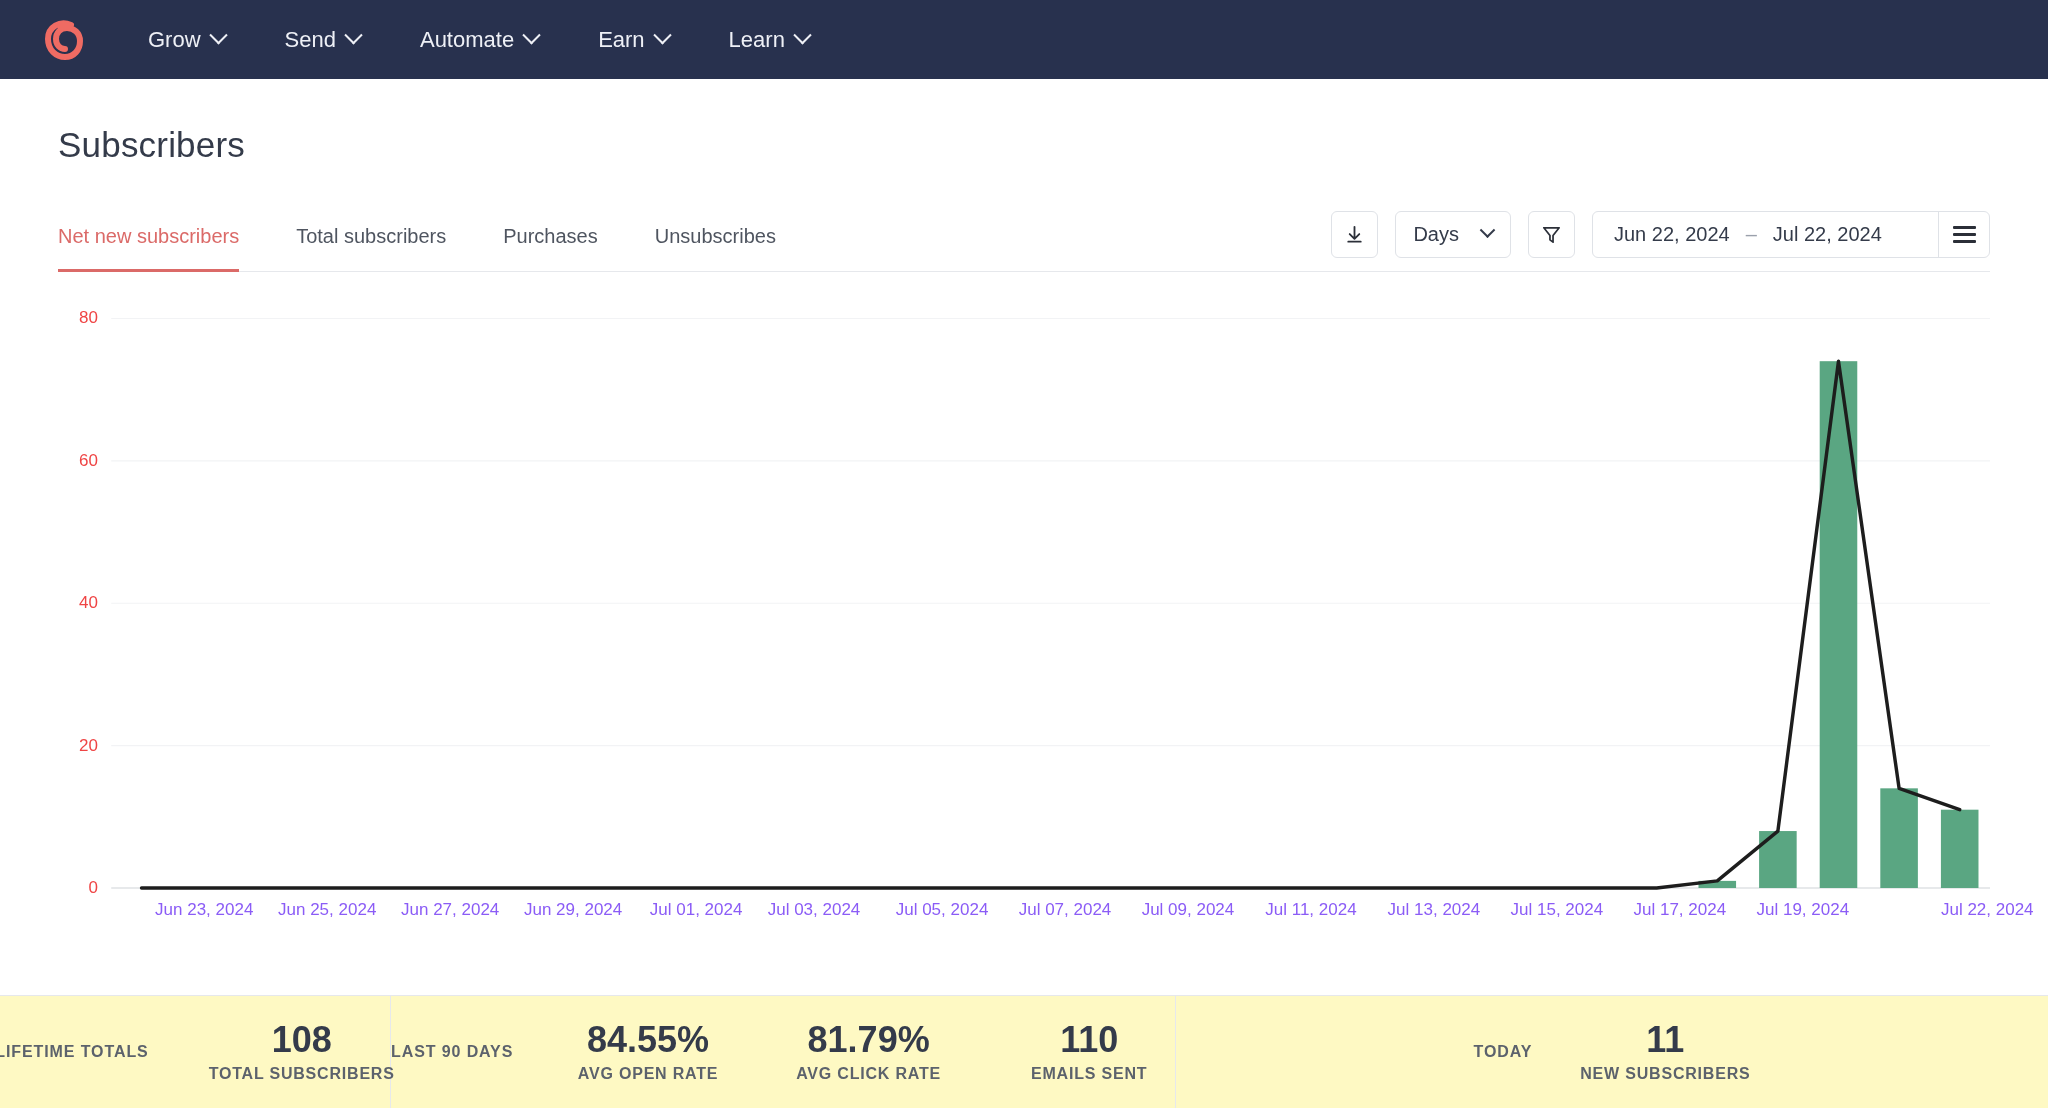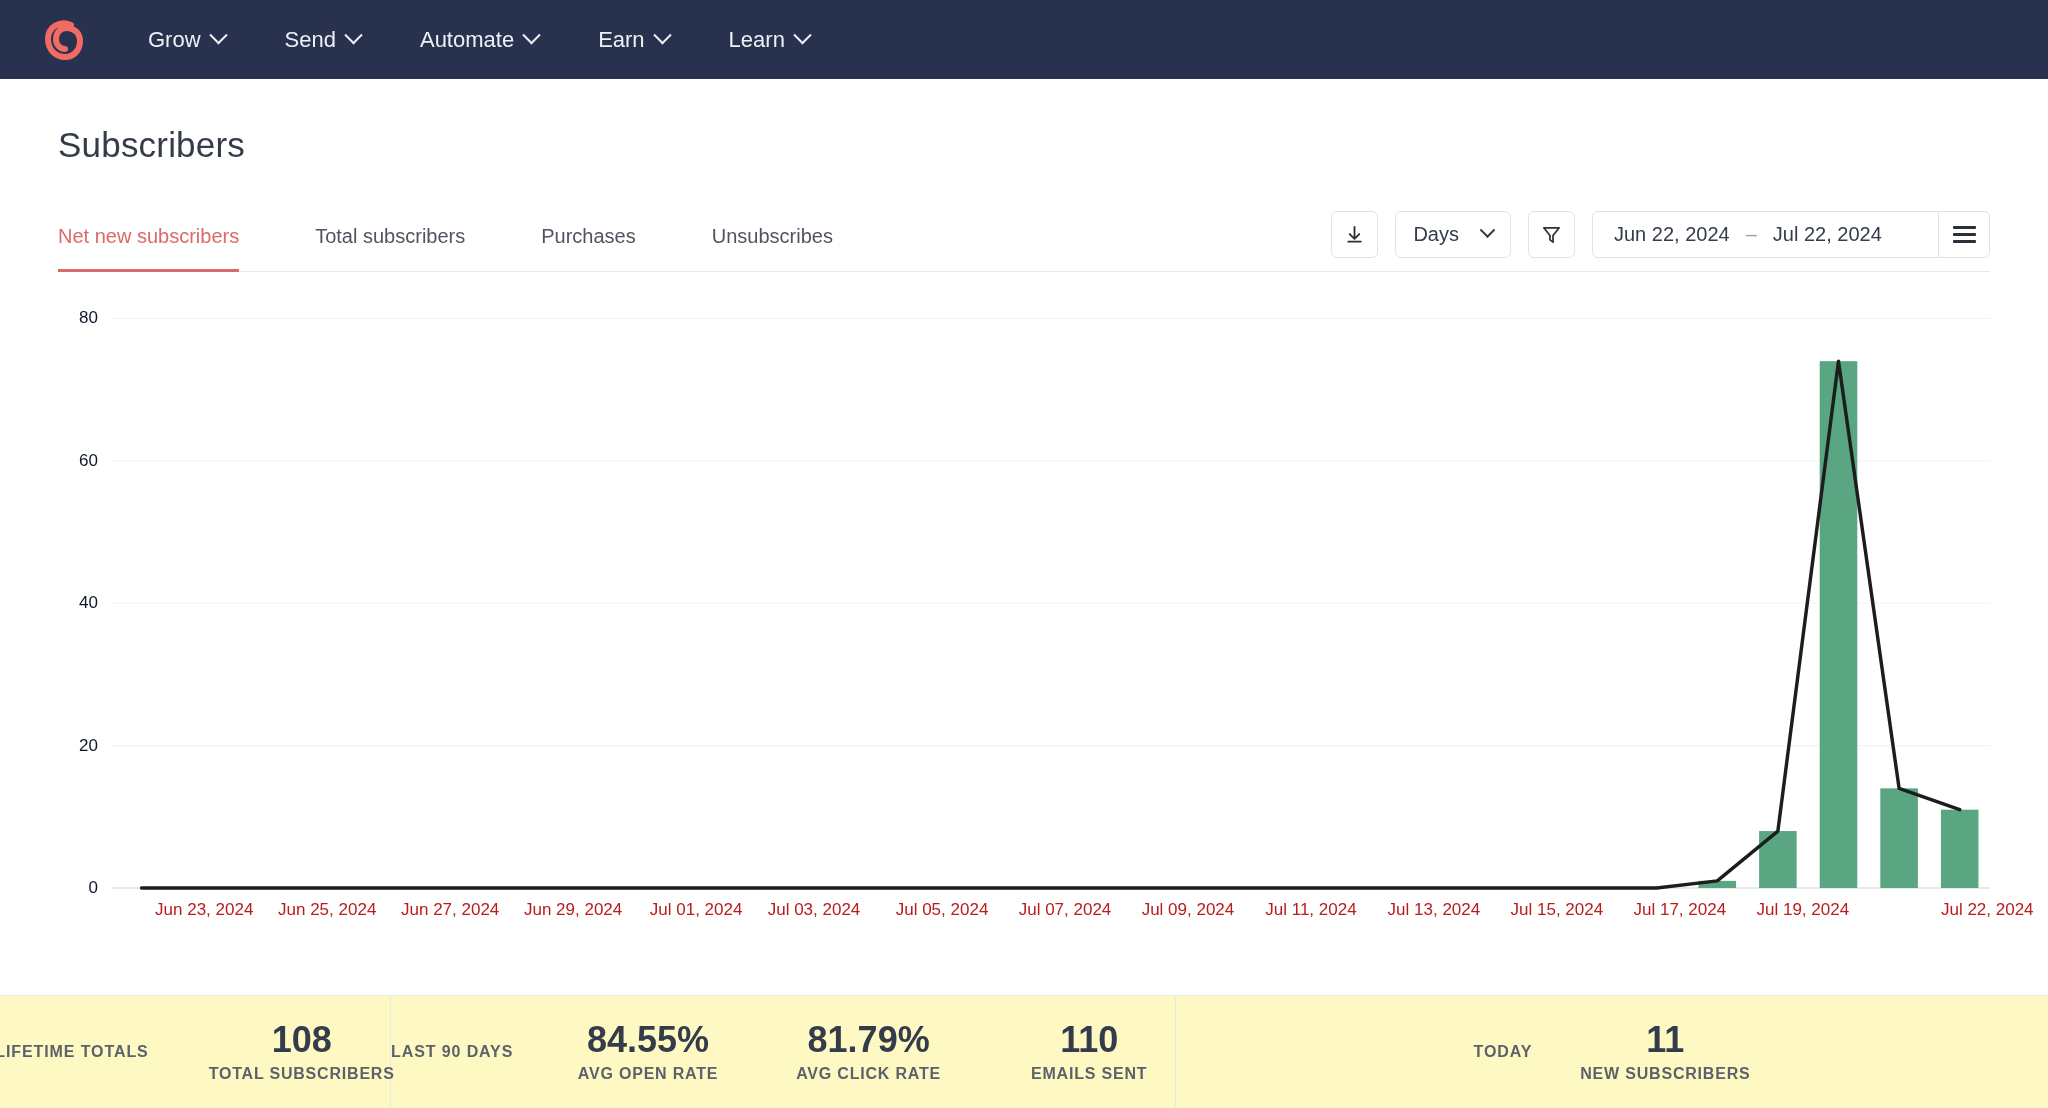--- a/index.html
+++ b/index.html
@@ -76,21 +76,21 @@
   }
 
   
   .tabs-row {
     display: flex; align-items: flex-end;
     margin-top: 46px;
     border-bottom: 1px solid #e6e8ec;
     position: relative;
     min-height: 58px;
   }
-  .tabs { display: flex; align-items: flex-end; gap: 19px; }
+  .tabs { display: flex; align-items: flex-end; }
   .tab {
     font-size: 20px; color: #4f5560;
     padding: 0 0 21px 0; margin-right: 57px;
     cursor: pointer; white-space: nowrap;
     border-bottom: 3px solid transparent;
     margin-bottom: -1px;
   }
   .tab.active { color: #db6a68; border-bottom-color: #db6a68; }
 
   .toolbar {
@@ -123,27 +123,27 @@
   .hamburger { width: 23px; }
   .hamburger span {
     display:block; height: 3px; background:#2b2f38; margin: 4px 0; border-radius: 1px;
   }
 
   
   .chart-wrap { position: relative; height: 620px; margin-top: 8px; }
   .chart-svg { display: block; width: 100%; height: 100%; }
   .ylabel {
     position: absolute; right: 0; transform: translateY(-50%);
-    font-size: 17px; color: #0f172a;
+    font-size: 17px; color: #ef4444;
   }
   .yaxis { position: absolute; left: 0px; top: 0; width: 54px; height: 100%; }
   .xlabels { position: relative; height: 40px; }
   .xlabel {
     position: absolute; transform: translateX(-50%);
-    font-size: 17px; color: #b91c1c; white-space: nowrap; top: 0;
+    font-size: 17px; color: #8b5cf6; white-space: nowrap; top: 0;
   }
 
   
   .stats {
     position: absolute; left: 0; right: 0; bottom: 0; height: 113px;
     border-top: 1px solid #e6e8ec;
     display: flex; align-items: center;
     background: #fef9c3;
   }
   .stat-group {

